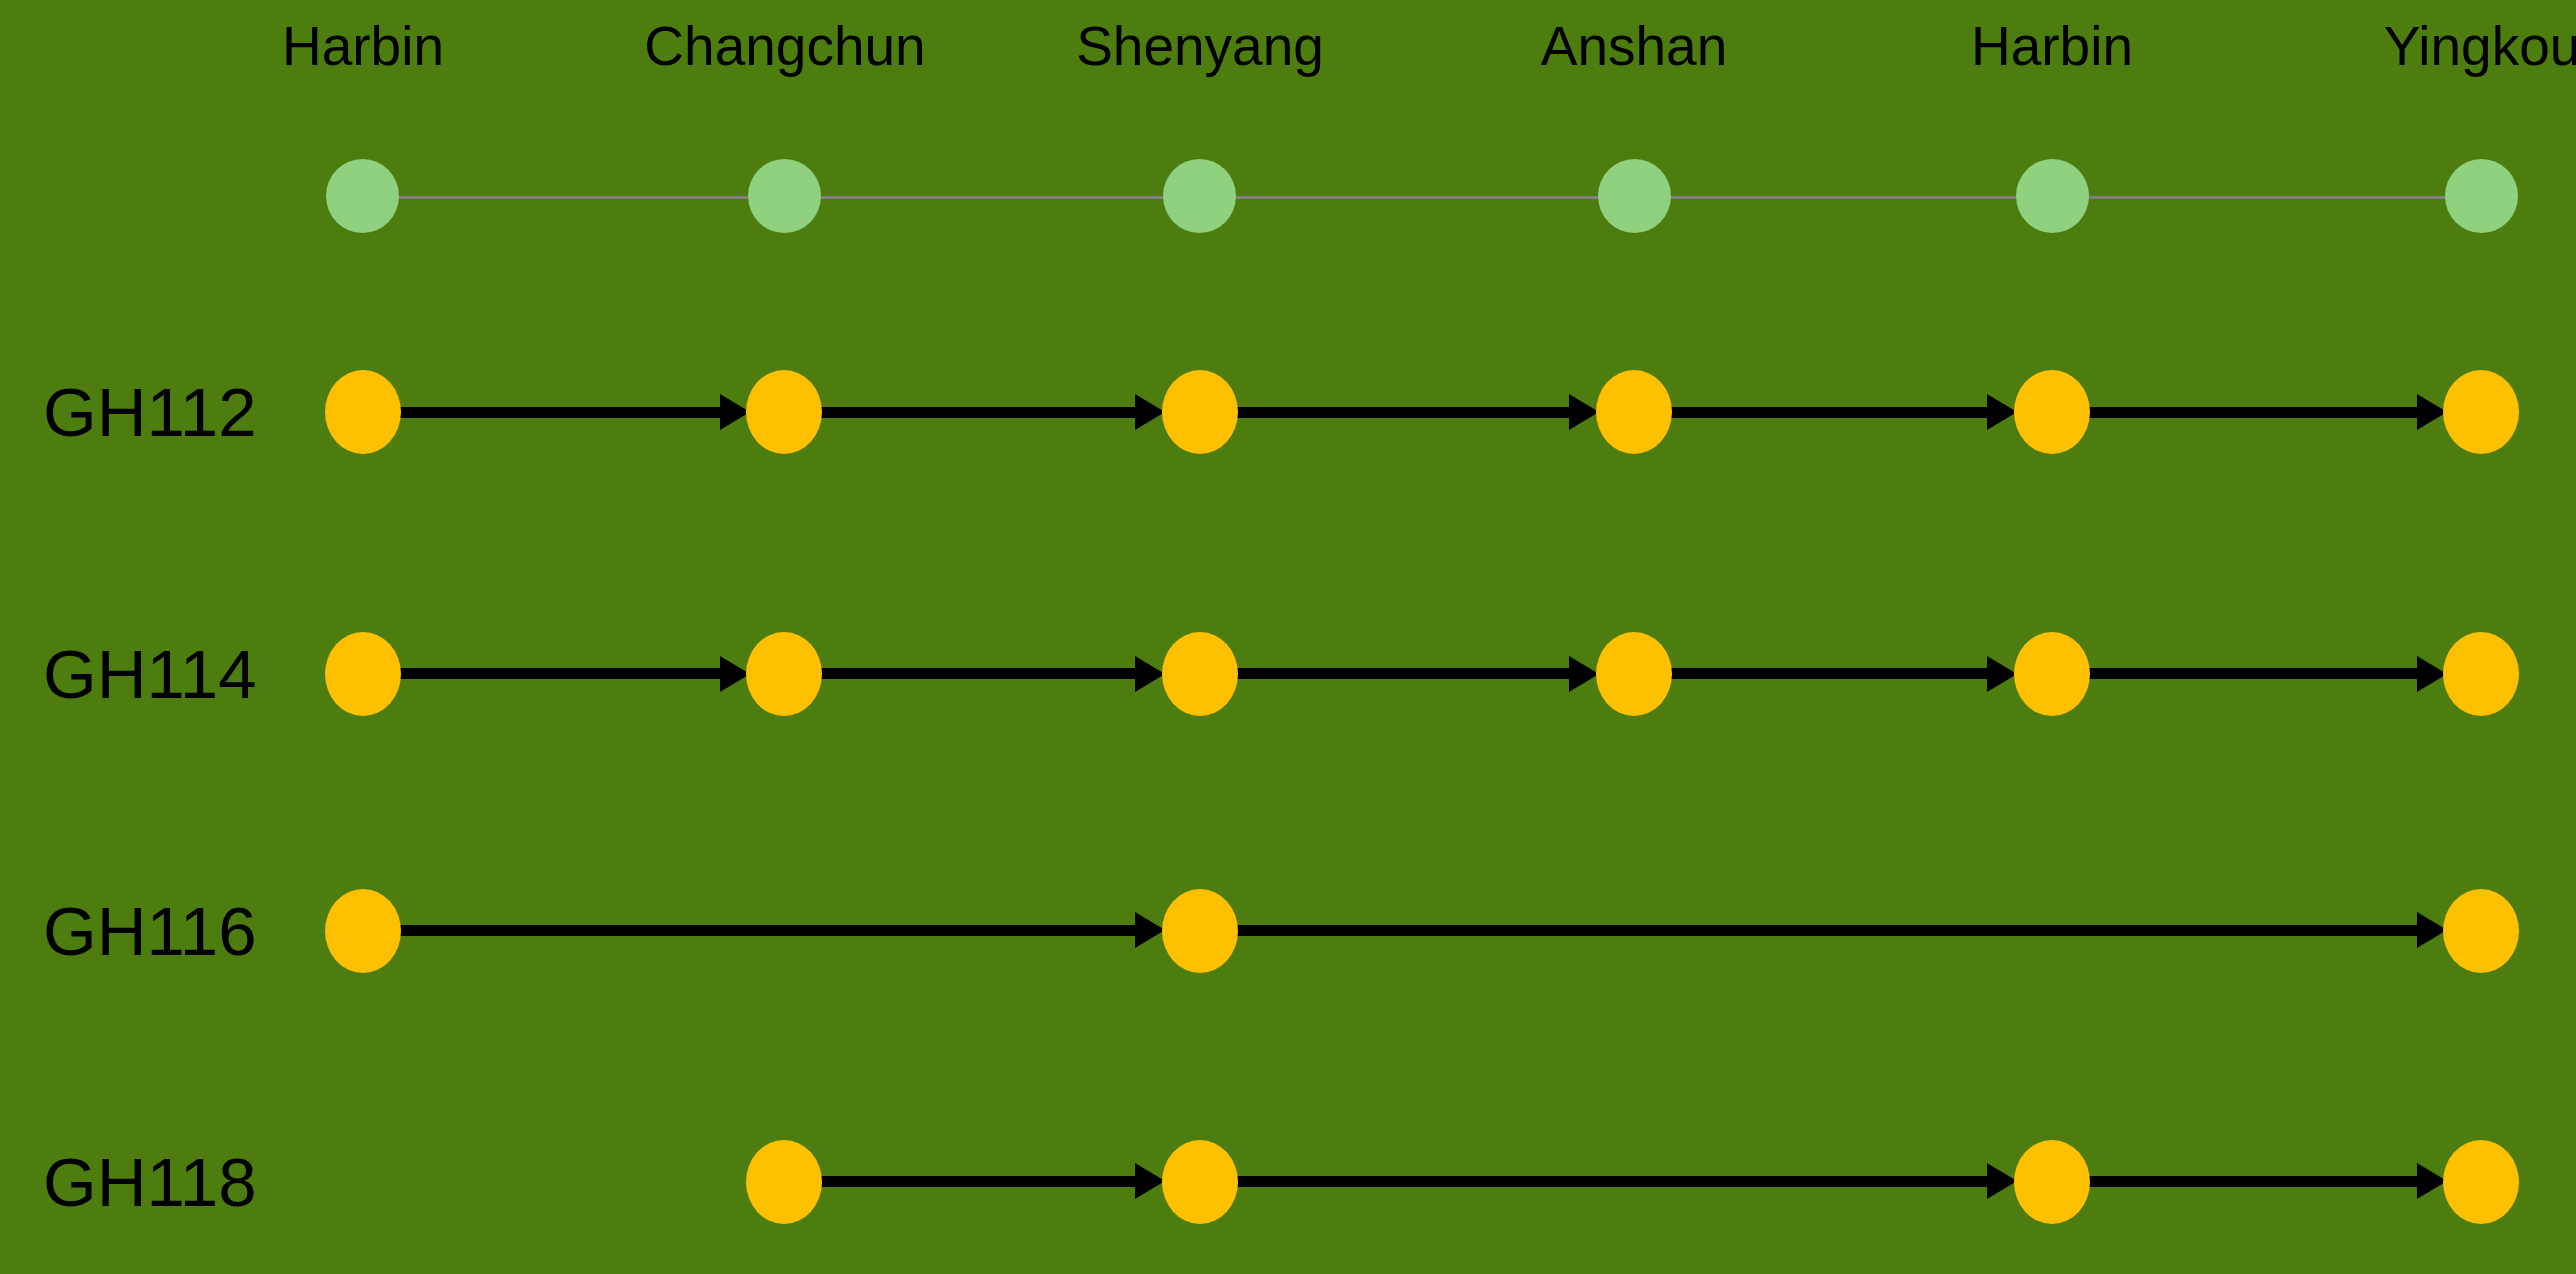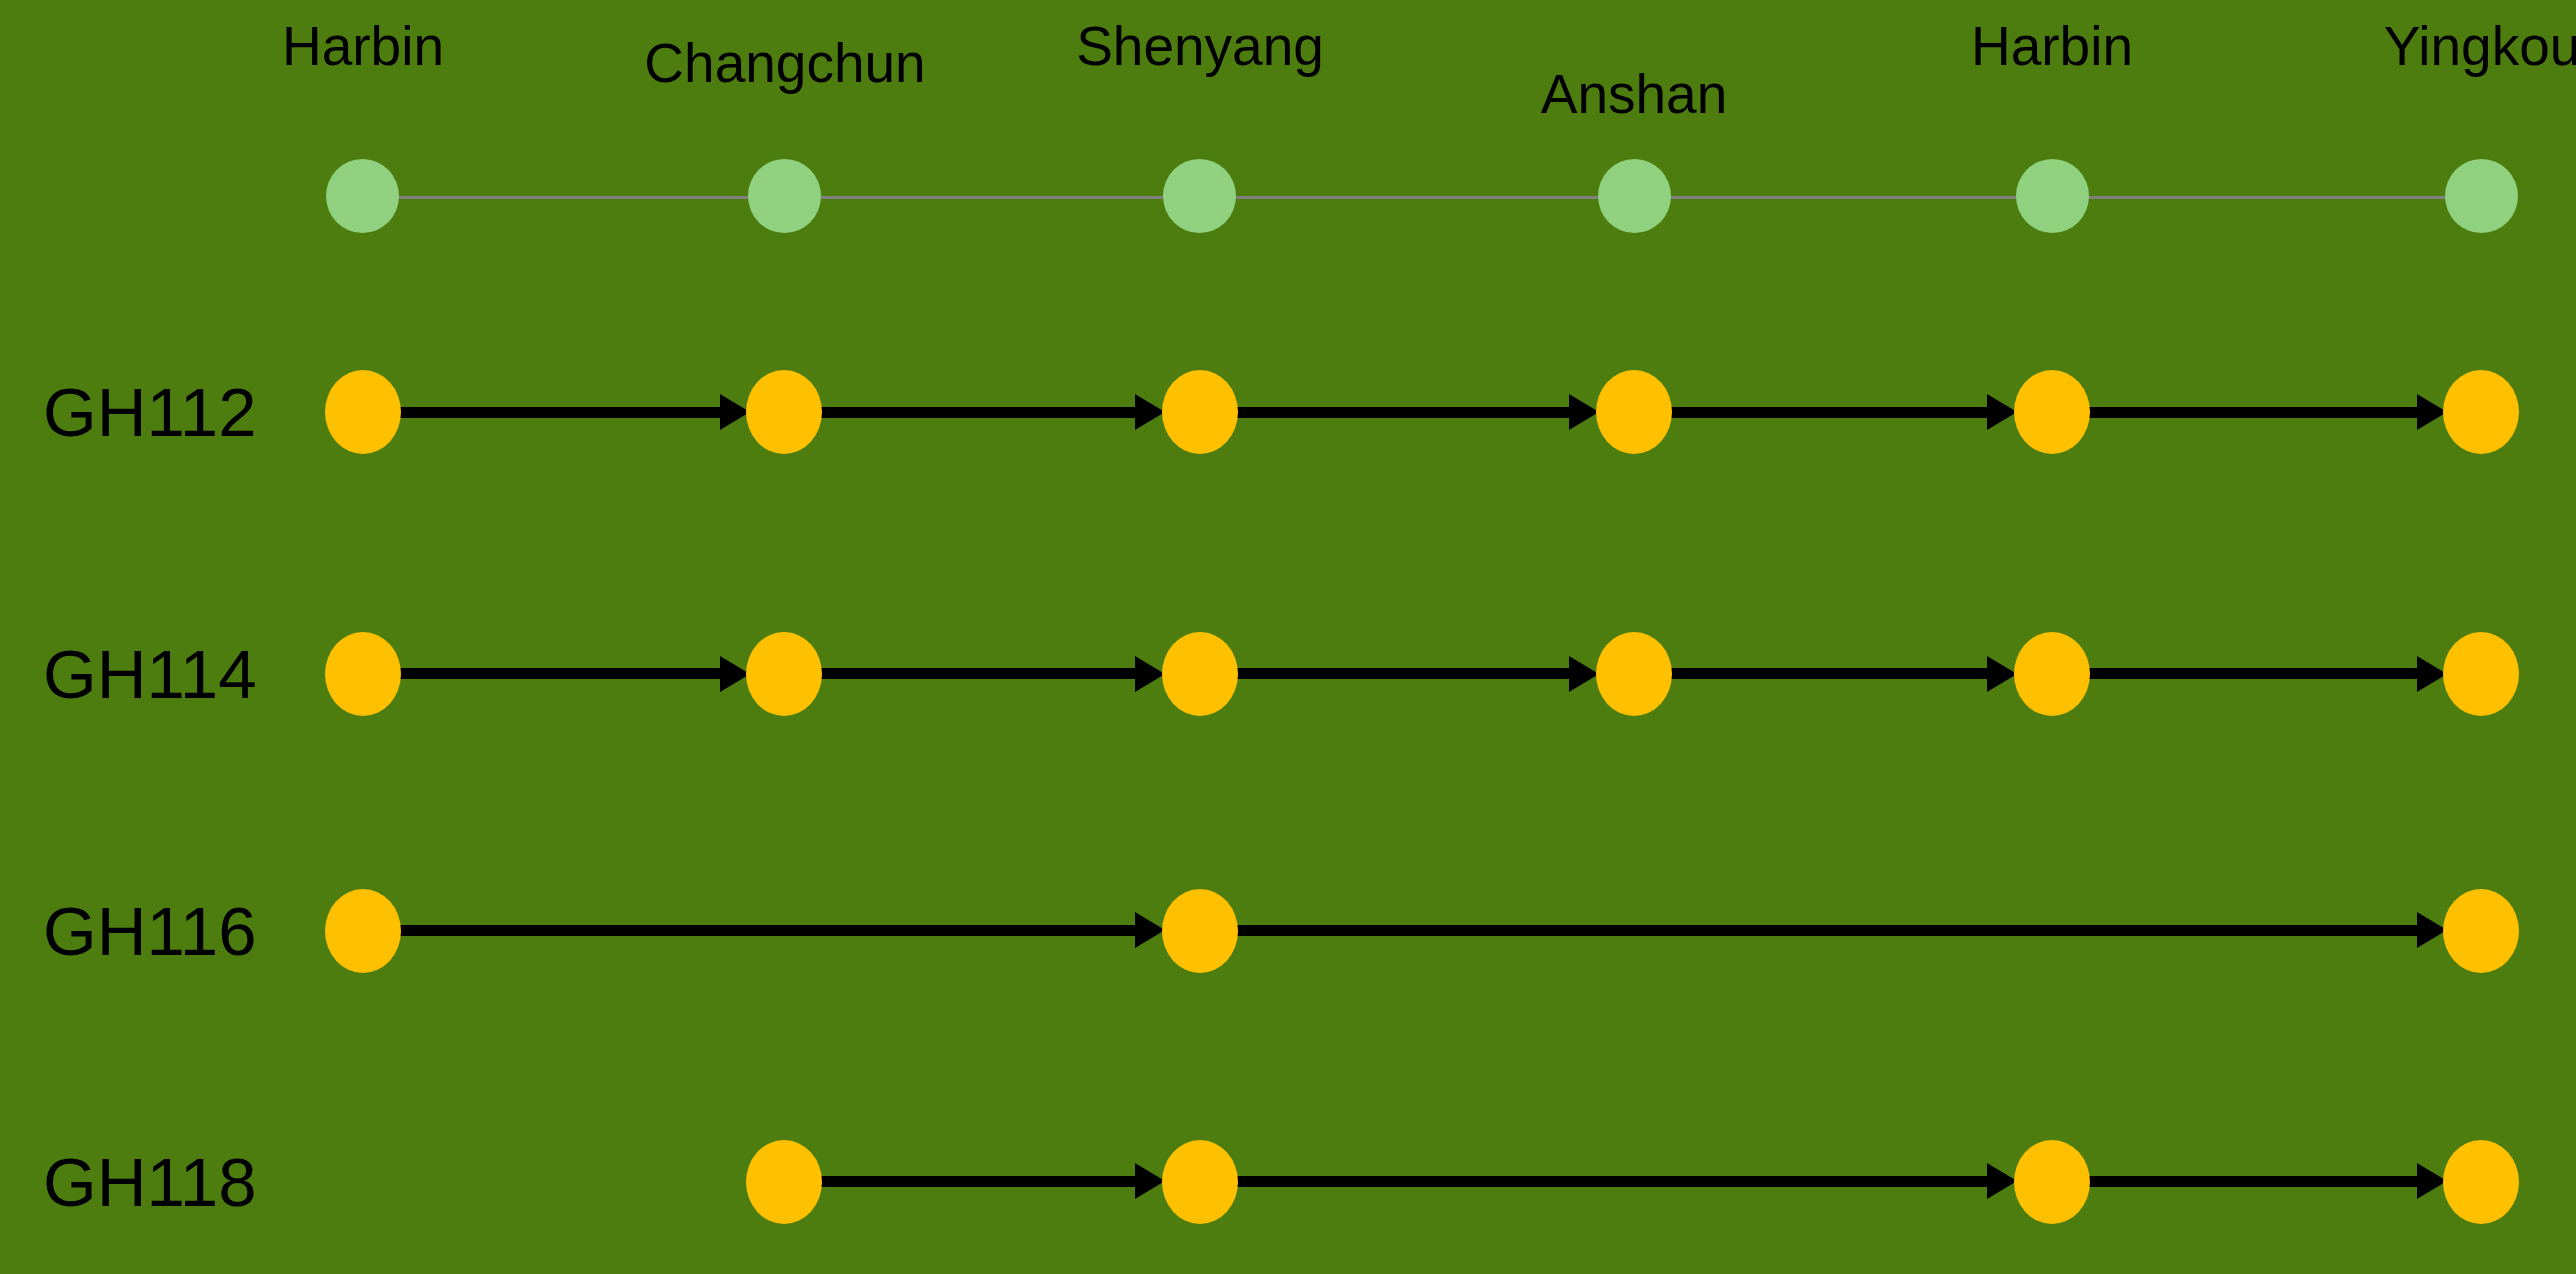--- a/index.html
+++ b/index.html
@@ -63,25 +63,25 @@
   }
 </style>
 </head>
 <body>
 
 <div class="canvas">
   <div id="stations-layer">
       <div class="rail-line" style="left: 363px; top: 196px; width: 2119px; background: rgb(127, 127, 127);"></div>
       <div class="station-label" style="left: 363px; top: 19px; color: rgb(0, 0, 0);">Harbin</div>
       <div class="station-node" style="left: 326px; top: 159px; background: rgb(143, 209, 126);"></div>
-      <div class="station-label" style="left: 785px; top: 36px; color: rgb(0, 0, 0);">Changchun</div>
+      <div class="station-label" style="left: 785px; top: 19px; color: rgb(0, 0, 0);">Changchun</div>
       <div class="station-node" style="left: 748px; top: 159px; background: rgb(143, 209, 126);"></div>
       <div class="station-label" style="left: 1200px; top: 19px; color: rgb(0, 0, 0);">Shenyang</div>
       <div class="station-node" style="left: 1163px; top: 159px; background: rgb(143, 209, 126);"></div>
-      <div class="station-label" style="left: 1634px; top: 19px; color: rgb(0, 0, 0); margin-top: 48px;">Anshan</div>
+      <div class="station-label" style="left: 1634px; top: 19px; color: rgb(0, 0, 0);">Anshan</div>
       <div class="station-node" style="left: 1598px; top: 159px; background: rgb(143, 209, 126);"></div>
       <div class="station-label" style="left: 2052px; top: 19px; color: rgb(0, 0, 0);">Harbin</div>
       <div class="station-node" style="left: 2016px; top: 159px; background: rgb(143, 209, 126);"></div>
       <div class="station-label" style="left: 2482px; top: 19px; color: rgb(0, 0, 0);">Yingkou</div>
       <div class="station-node" style="left: 2445px; top: 159px; background: rgb(143, 209, 126);"></div>
     </div>
   <div id="trains-layer">
       <div class="" style="position: absolute; left: 0px; top: 0px;">
         <div class="train-label" style="left: 43px; top: 412px; color: rgb(0, 0, 0);">GH112</div>
         <div class="" style="position: absolute; left: 0px; top: 0px;">

